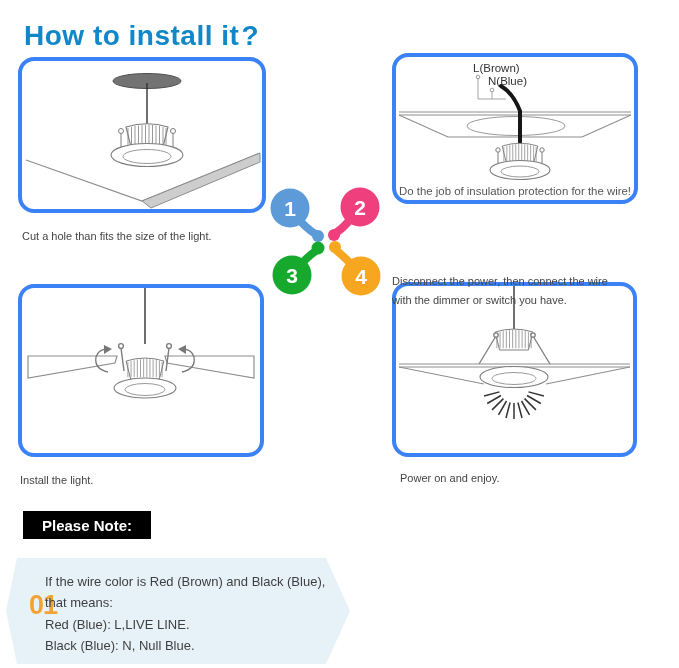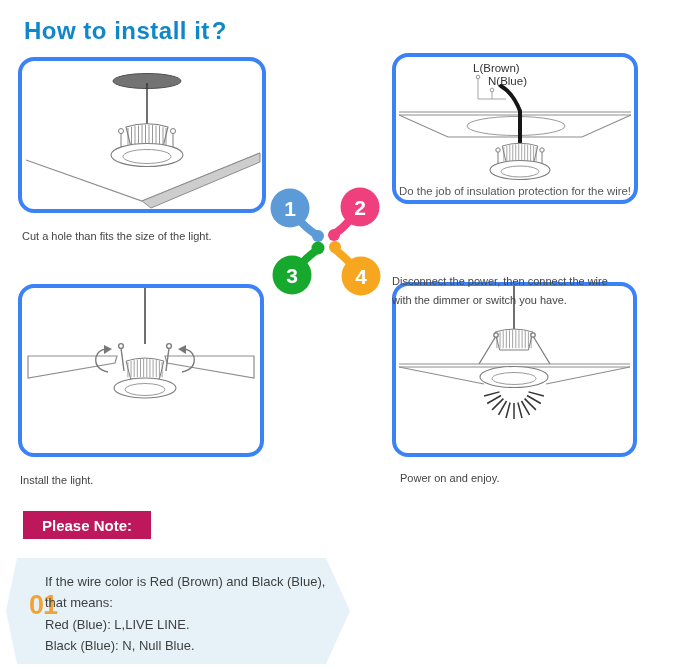--- a/index.html
+++ b/index.html
@@ -1,20 +1,20 @@
 <!DOCTYPE html>
 <html><head>
 <meta charset="utf-8">
 <style>
   html,body{margin:0;padding:0;background:#fff;}
   .page{position:relative;width:679px;height:668px;background:#ffffff;overflow:hidden;
         font-family:"Liberation Sans",sans-serif;color:#3f3f3f;}
 
   
-  .title{position:absolute;left:24px;top:1px;font-size:24px;font-weight:800;
+  .title{position:absolute;left:24px;top:1px;font-size:28px;font-weight:800;
          color:#0f87c8;letter-spacing:.5px;}
   .title .qmark{font-weight:600;margin-left:2px;}
 
   
   .panel{position:absolute;border:4px solid #3b82f6;border-radius:16px;background:#fff;}
   .panel svg{position:absolute;left:0;top:0;width:100%;height:100%;}
   .p1{left:18px;top:57px;width:240px;height:148px;}
   .p2{left:392px;top:53px;width:238px;height:143px;}
   .p3{left:18px;top:284px;width:238px;height:165px;}
   .p4{left:392px;top:282px;width:237px;height:167px;}
@@ -25,21 +25,21 @@
   .c2{left:392px;top:226px;width:280px;margin-top:46px;}
   .c3{left:20px;top:471px;width:200px;}
   .c4{left:400px;top:469px;width:220px;}
 
   
   .bubbles{position:absolute;left:255px;top:180px;width:150px;height:125px;}
   .bubbles text{font-family:"Liberation Sans",sans-serif;font-size:21px;font-weight:700;fill:#ffffff;}
 
   
   .please-note{position:absolute;left:23px;top:511px;width:128px;height:28px;
-               background:#be185d;color:#ffffff;font-weight:700;font-size:15px;
+               background:#000000;color:#ffffff;font-weight:700;font-size:15px;
                display:flex;align-items:center;justify-content:center;}
 
   
   .banner{position:absolute;top:558px;height:106px;background:#e7f2f8;
           filter:drop-shadow(2px 2px 2px rgba(120,160,180,.25));}
   .b1{left:6px;width:344px;
       clip-path:polygon(3.2% 0,93% 0,100% 50%,93% 100%,3.2% 100%,0 50%);}
   .b2{left:362px;width:316px;
       clip-path:polygon(3.5% 0,92.4% 0,100% 50%,92.4% 100%,3.5% 100%,0 50%);}
   .banner .num{position:absolute;font-size:27px;font-weight:800;color:#f1a434;letter-spacing:-1px;}

